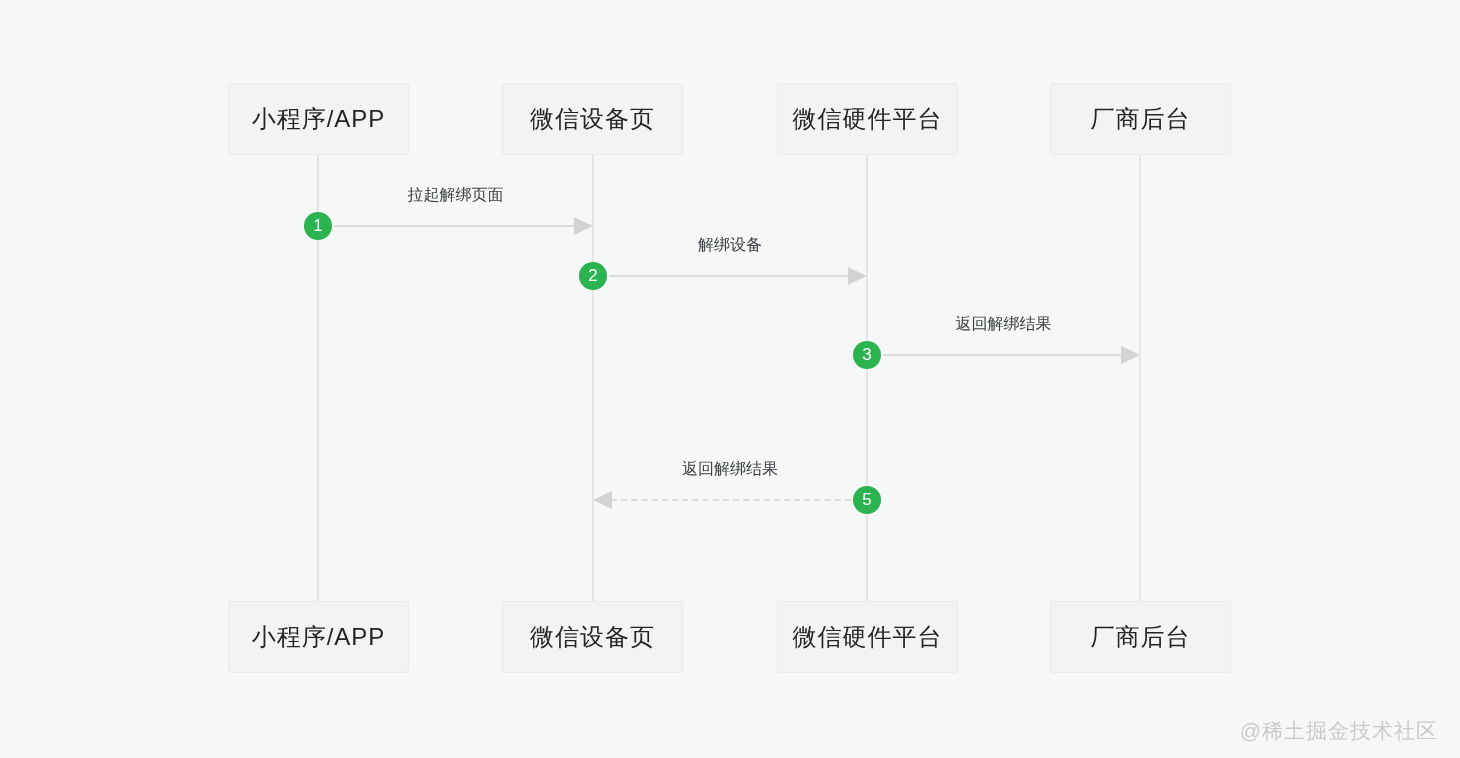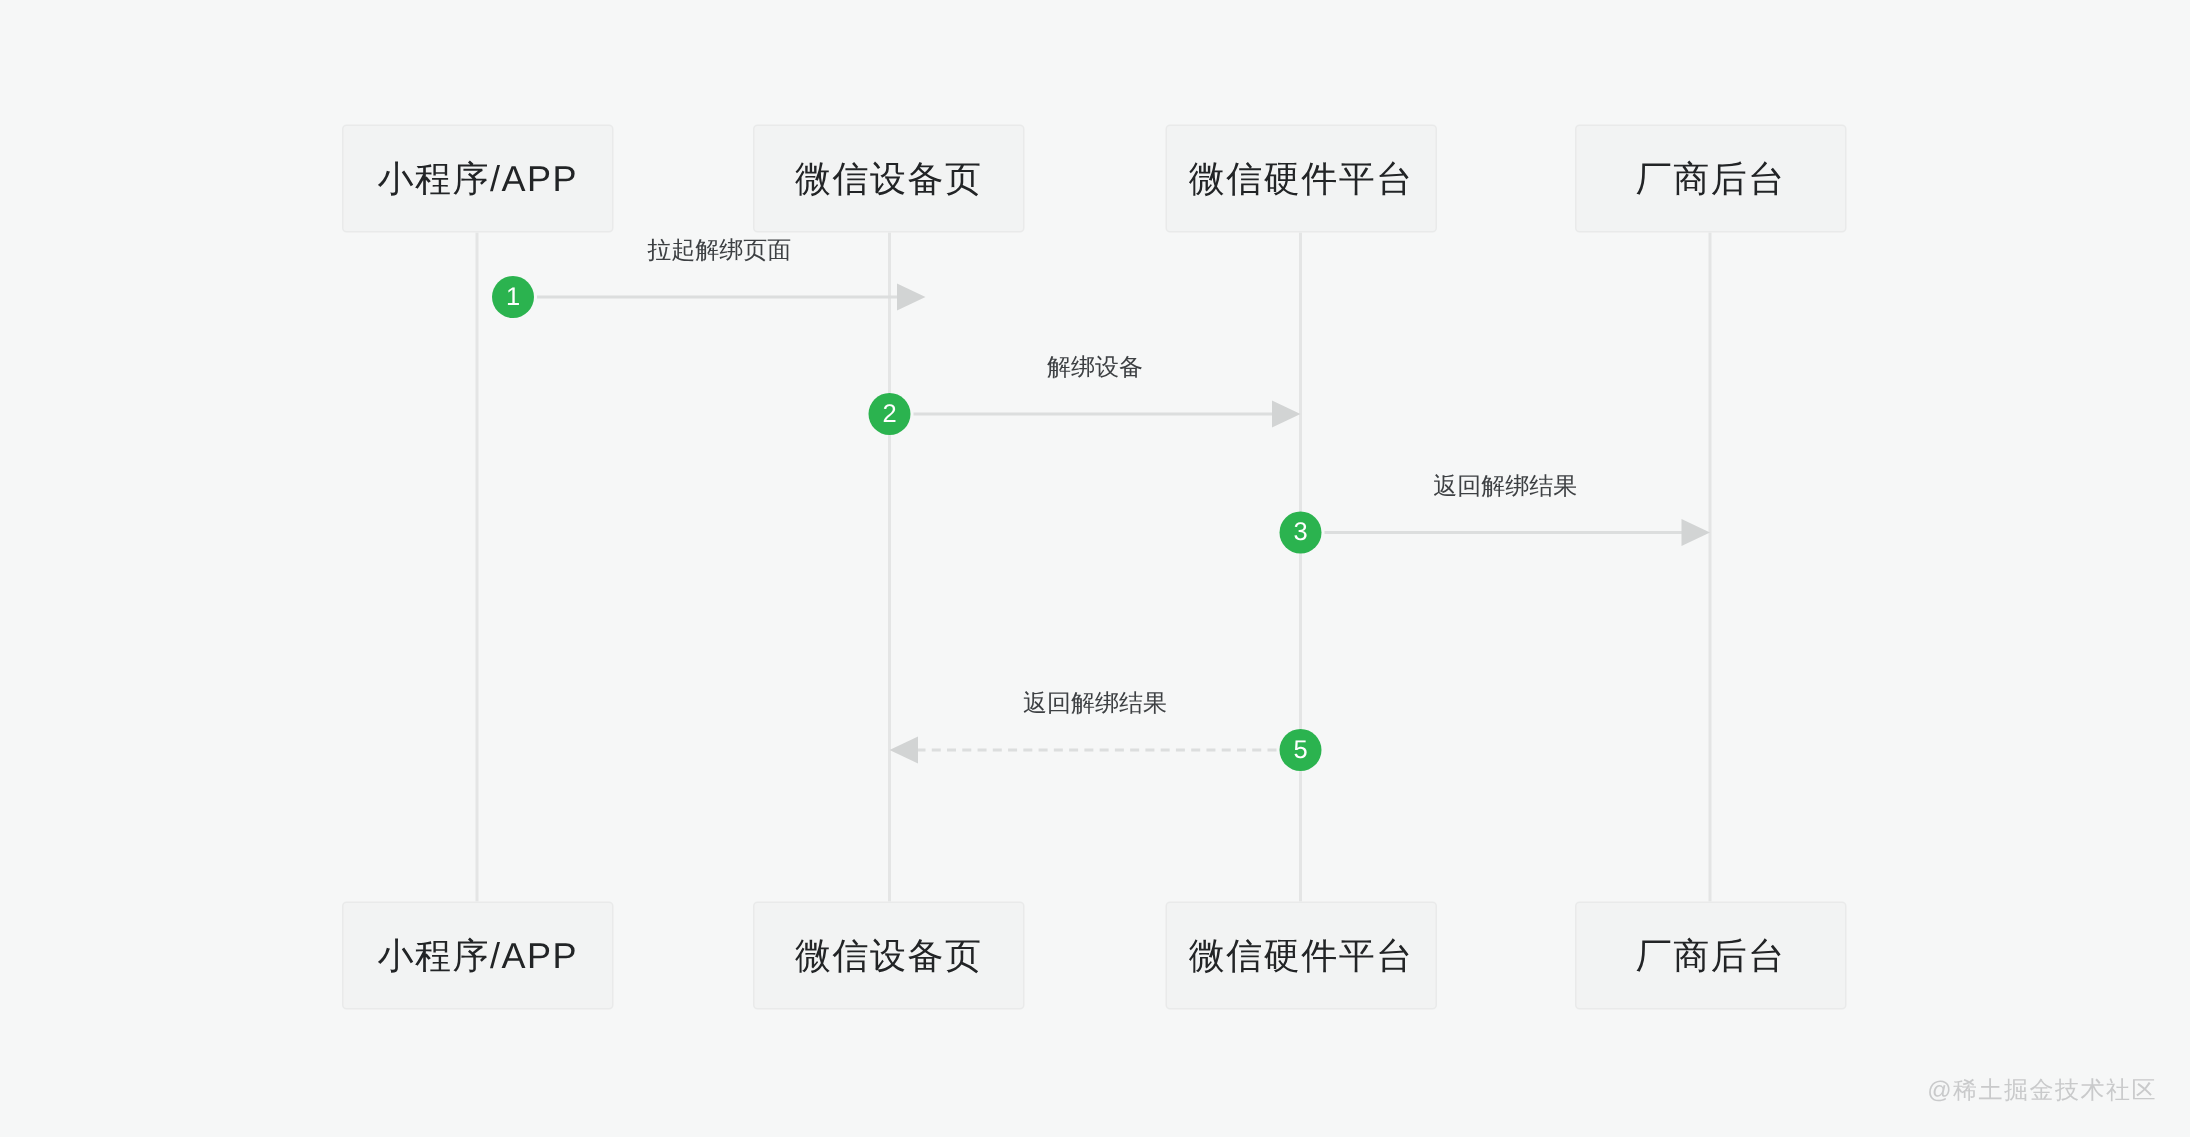--- a/index.html
+++ b/index.html
@@ -64,30 +64,30 @@
   .msg .step{
     position:absolute;top:0;
     width:28px;height:28px;border-radius:50%;
     background:#2bb34f;
     color:#ffffff;font-size:17px;
     display:flex;align-items:center;justify-content:center;
     z-index:5;
   }
   .msg.right .step{left:-14px;}
   .msg.left  .step{right:-14px;}
-  .m1{left:318px;width:275px;top:184px;margin-left:24px;}
+  .m1{left:318px;width:275px;top:212px;}
   .m2{left:593px;width:274px;top:262px;}
   .m3{left:867px;width:273px;top:341px;}
   .m4{left:867px;width:273px;top:411px;}
   .m5{left:593px;width:274px;top:486px;text-decoration:underline;}
   
   .watermark{
     position:absolute;
     right:22px;top:717px;
-    font-size:16px;color:#c9cacb;
+    font-size:21px;color:#c9cacb;
     letter-spacing:1px;
     z-index:2;
   }
 </style>
 </head>
 <body>
 
 <div class="canvas">
 
   <div class="lifeline l0"></div>

